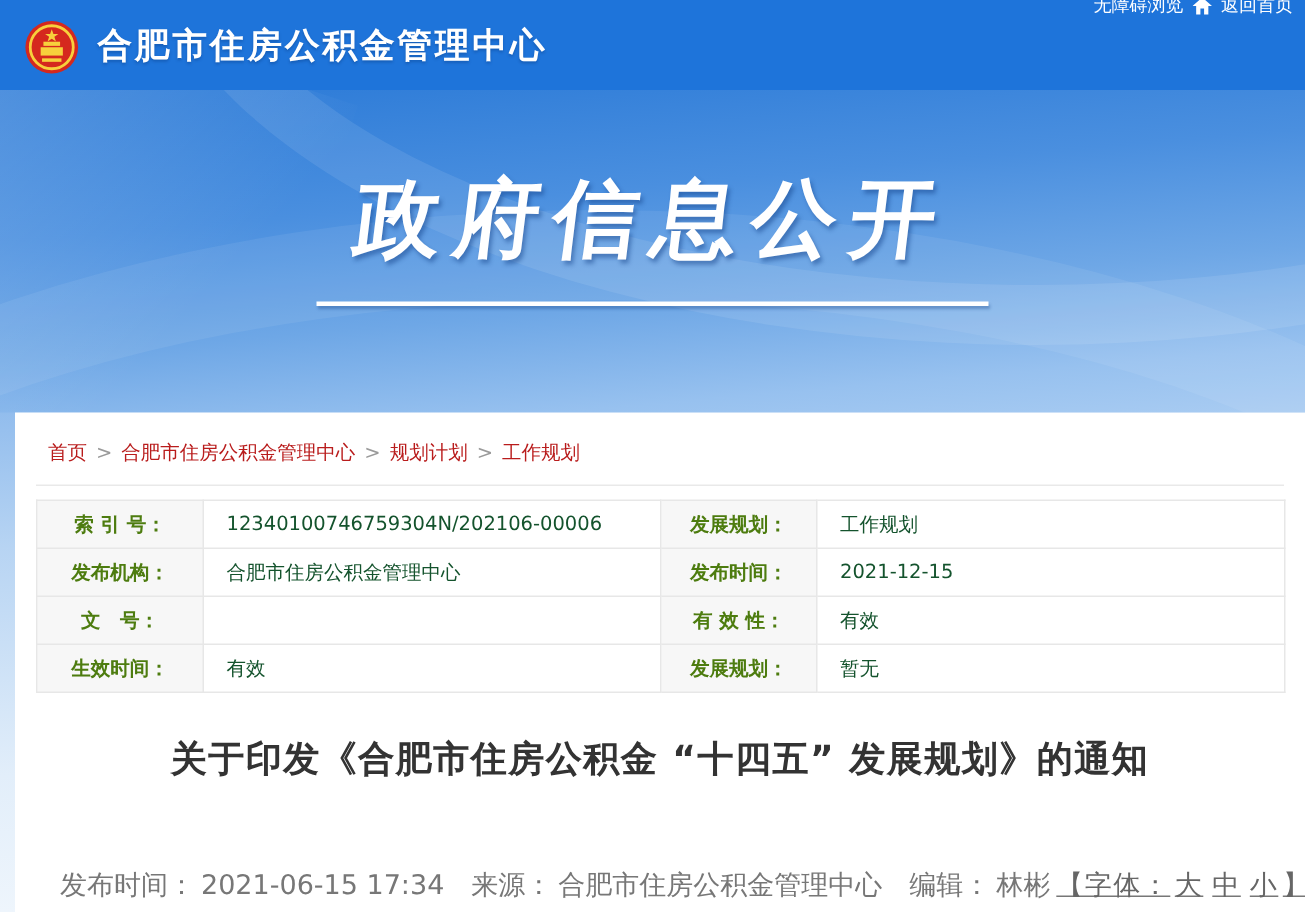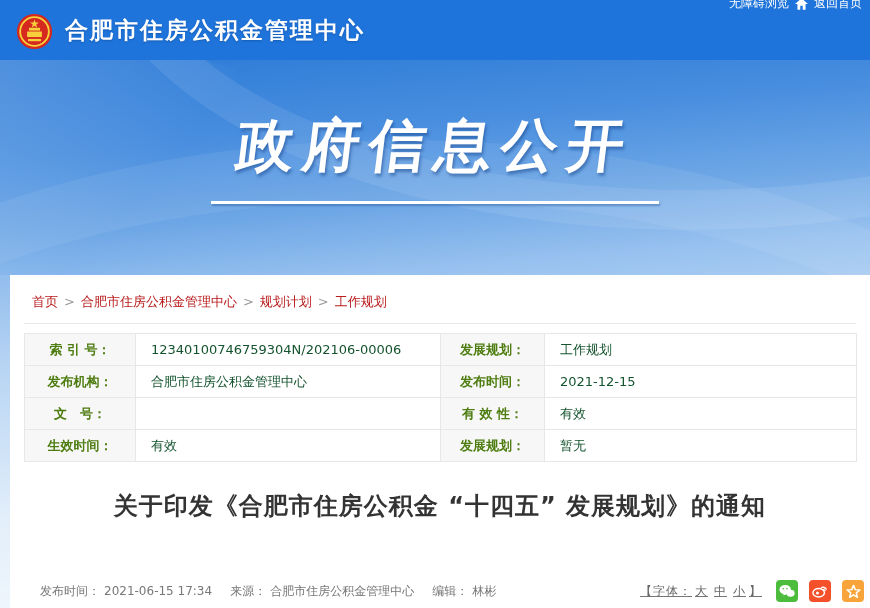--- a/index.html
+++ b/index.html
@@ -64,21 +64,21 @@
   table.info td { border:1px solid #e7e7e7; height:32px; vertical-align:middle; }
   td.lbl { background:#f7f7f7; color:#4d7c0f; font-weight:bold; text-align:center; }
   td.val { color:#14532d; padding-left:15px; background:#fff; }
   
   .article-title {
     text-align:center; color:#333; font-size:24px; font-weight:bold;
     margin-top:28px; letter-spacing:1px;
   }
   .meta-row {
     position:absolute; left:14px; right:6px; bottom:6px;
-    display:flex; align-items:center; font-size:12px; color:#777;
+    display:flex; align-items:center; font-size:18px; color:#777;
   }
   .meta-left { padding-left:16px; white-space:nowrap; }
   .meta-left span { margin-right:4px; }
   .meta-left .gap { margin-left:14px; }
   .meta-right { margin-left:auto; display:flex; align-items:center; gap:14px;text-decoration:underline; }
   .font-ctl { color:#666; white-space:nowrap; letter-spacing:1px; }
   .font-ctl a { color:#666; text-decoration:none; margin:0 3px; cursor:pointer; }
   .share-btns { display:flex; gap:11px; }
   .share-btn {
     width:22px; height:22px; border-radius:4px; display:flex;

